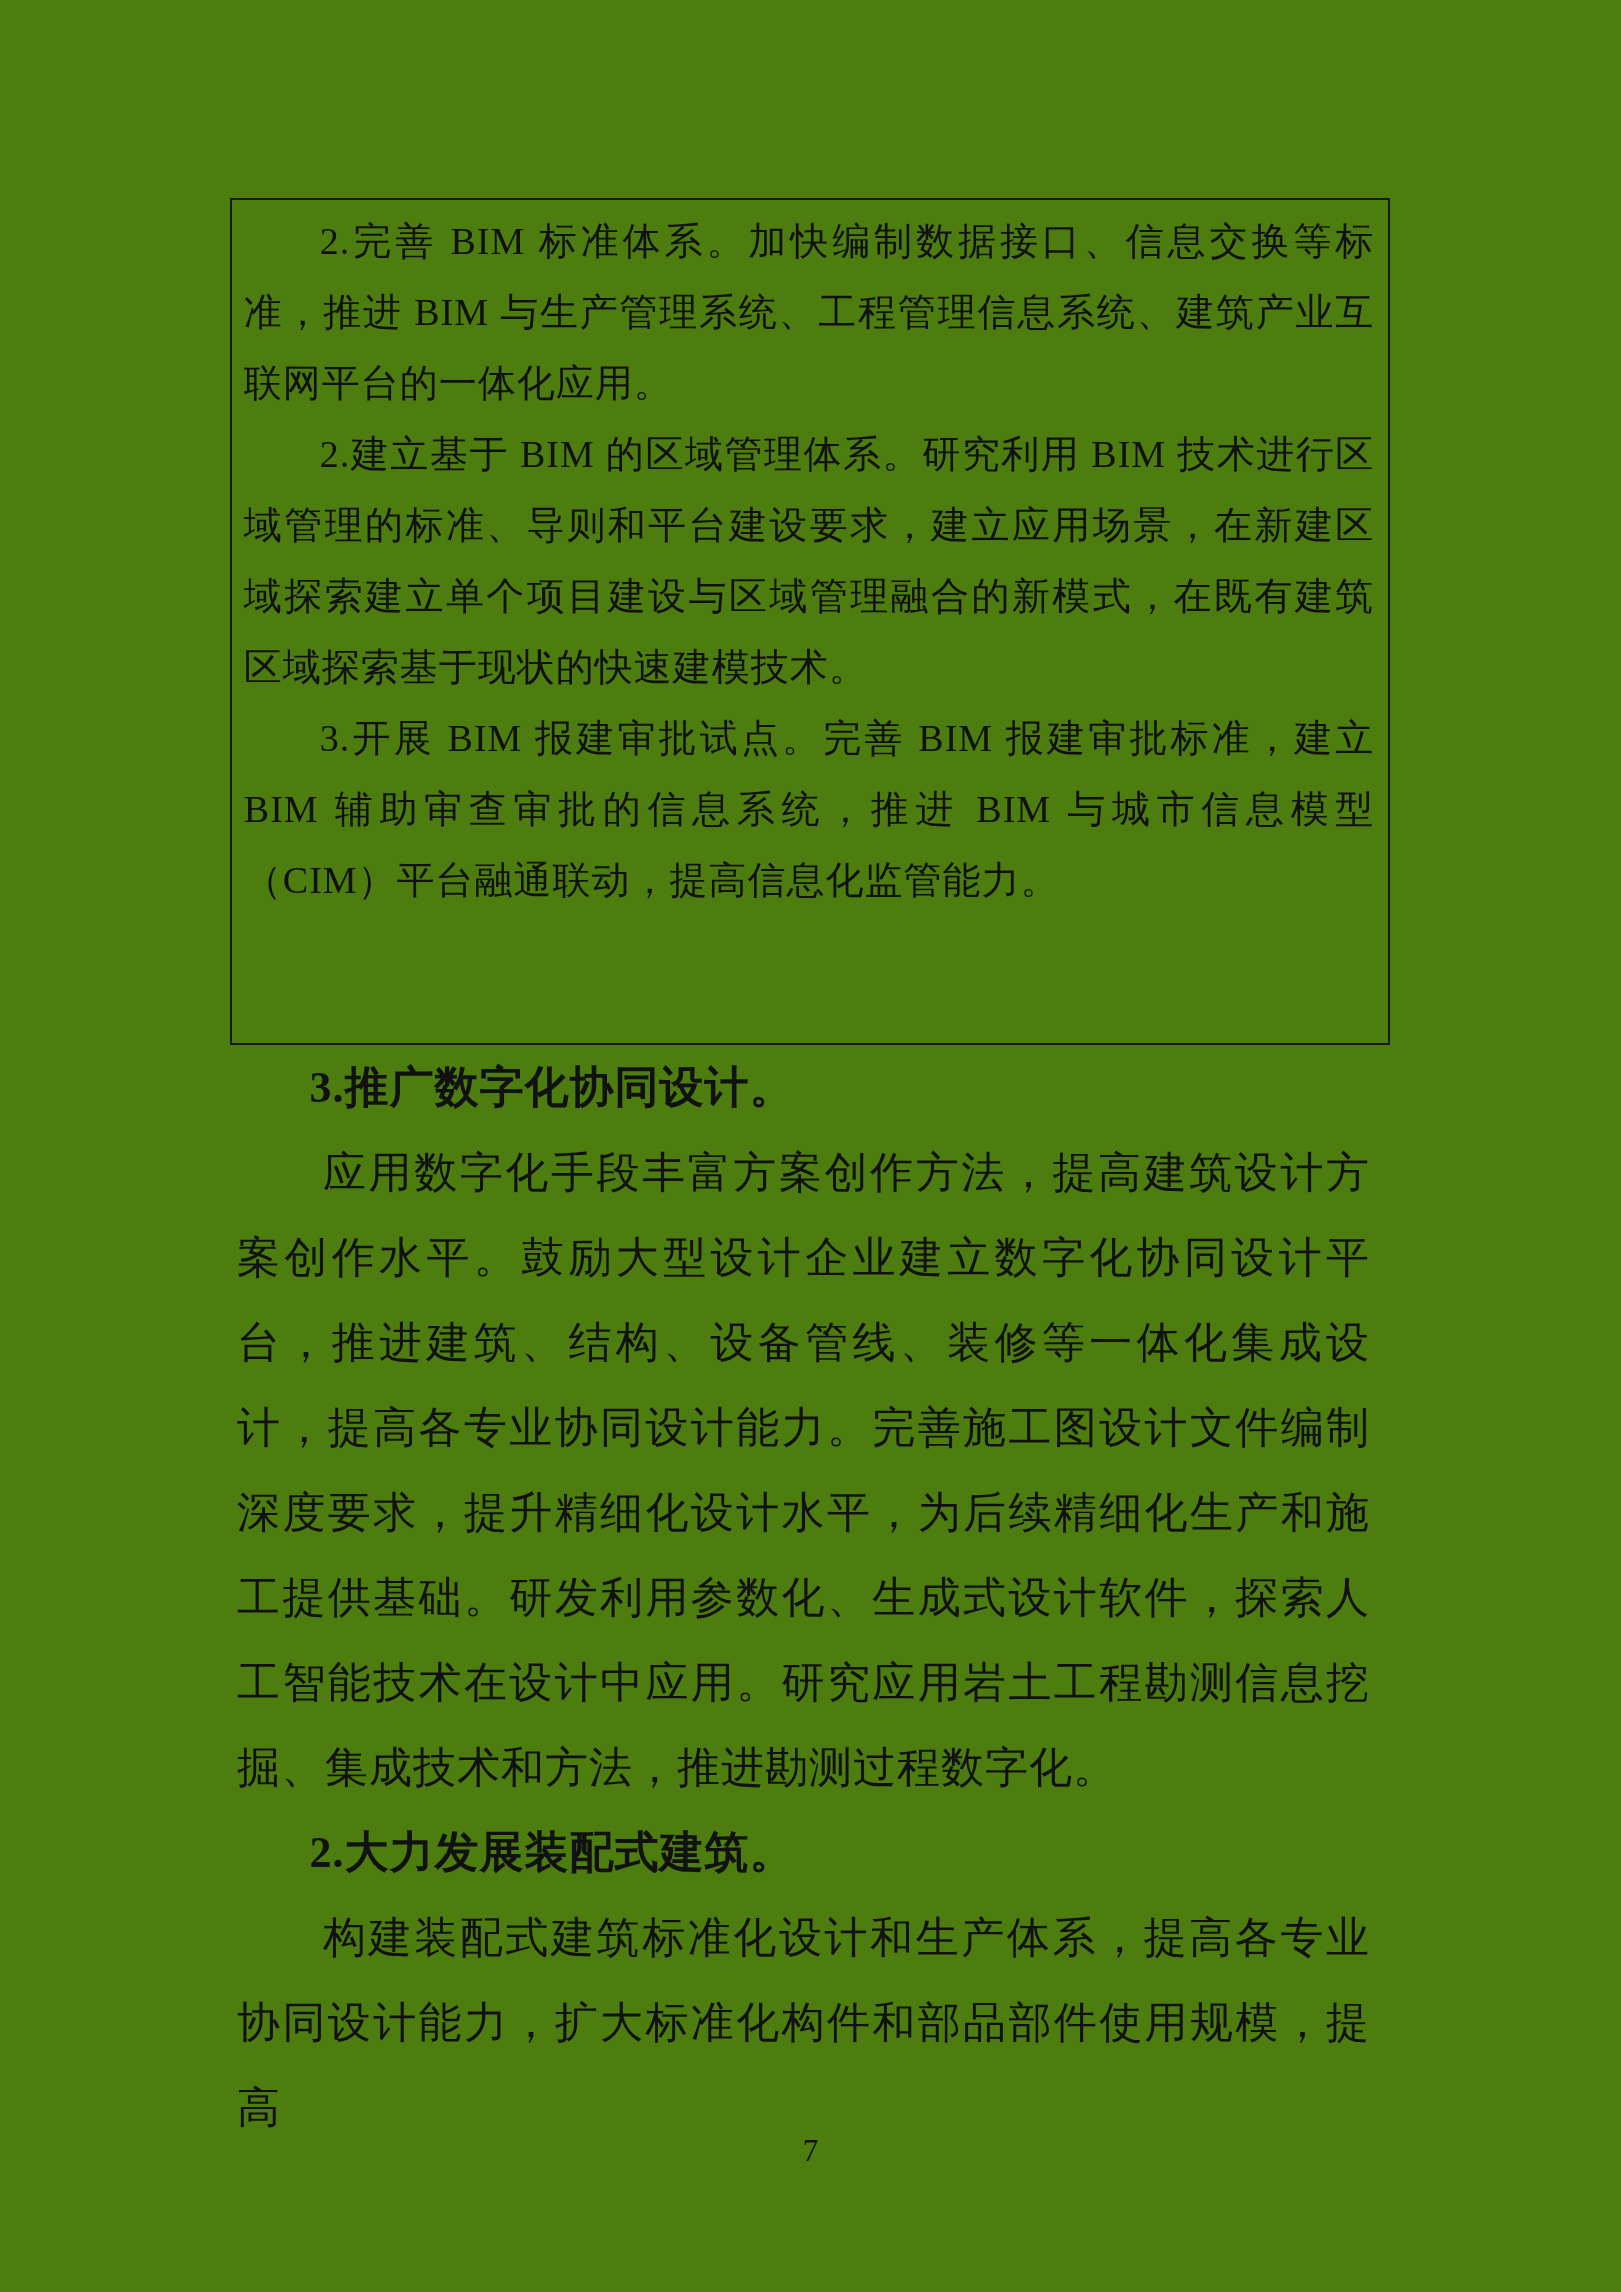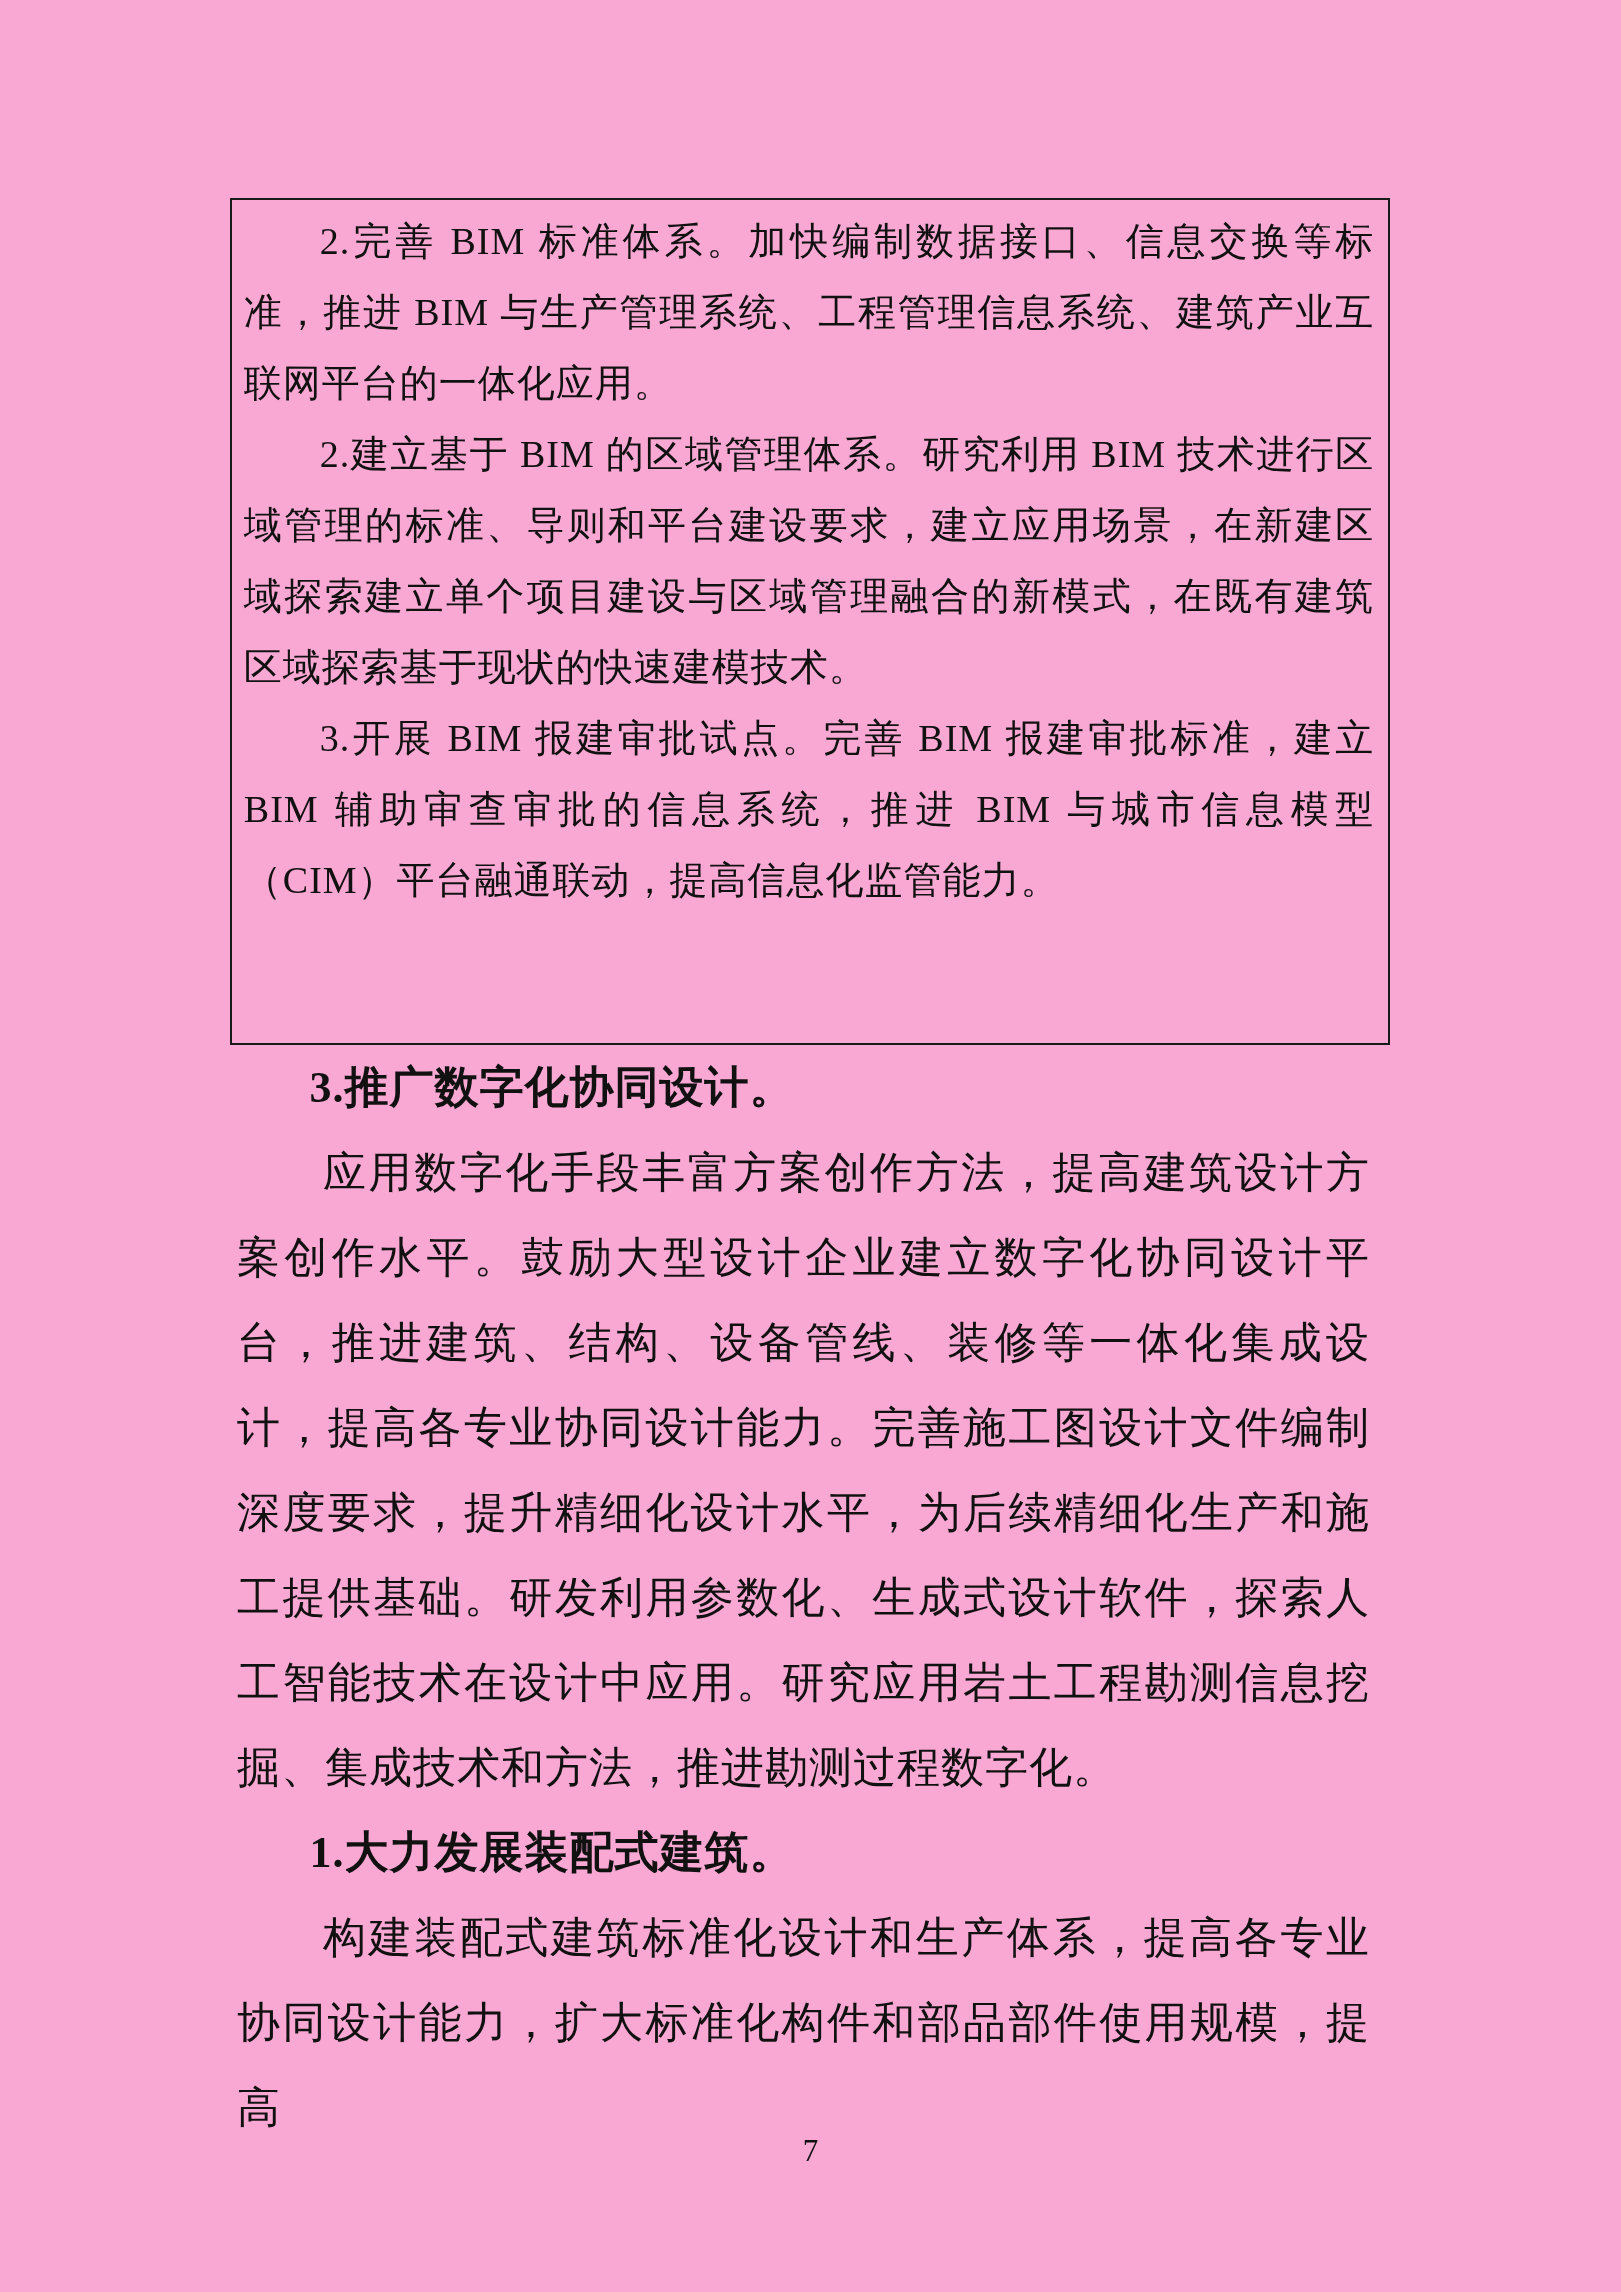--- a/index.html
+++ b/index.html
@@ -5,21 +5,21 @@
   html, body {
     margin: 0;
     padding: 0;
     background: #e8e8e8;
   }
   .page {
     position: relative;
     width: 1621px;
     height: 2293px;
     margin: 0 auto;
-    background: #f9a8d4;
+    background: #4d7c0f;
     font-family: "Liberation Serif", "DejaVu Serif", serif;
     color: #111111;
     overflow: hidden;
   }
   
   .bim-box {
     position: absolute;
     left: 230px;
     top: 198px;
     width: 1160px;
@@ -80,20 +80,20 @@
 
   <div class="bim-box">
     <p>2.完善 BIM 标准体系。加快编制数据接口、信息交换等标准，推进 BIM 与生产管理系统、工程管理信息系统、建筑产业互联网平台的一体化应用。</p>
     <p>2.建立基于 BIM 的区域管理体系。研究利用 BIM 技术进行区域管理的标准、导则和平台建设要求，建立应用场景，在新建区域探索建立单个项目建设与区域管理融合的新模式，在既有建筑区域探索基于现状的快速建模技术。</p>
     <p>3.开展 BIM 报建审批试点。完善 BIM 报建审批标准，建立 BIM 辅助审查审批的信息系统，推进 BIM 与城市信息模型（CIM）平台融通联动，提高信息化监管能力。</p>
   </div>
 
   <div class="body-text">
     <h3 class="section-heading">3.推广数字化协同设计。</h3>
     <p class="body-par">应用数字化手段丰富方案创作方法，提高建筑设计方案创作水平。鼓励大型设计企业建立数字化协同设计平台，推进建筑、结构、设备管线、装修等一体化集成设计，提高各专业协同设计能力。完善施工图设计文件编制深度要求，提升精细化设计水平，为后续精细化生产和施工提供基础。研发利用参数化、生成式设计软件，探索人工智能技术在设计中应用。研究应用岩土工程勘测信息挖掘、集成技术和方法，推进勘测过程数字化。</p>
-    <h3 class="section-heading">1.大力发展装配式建筑。</h3>
+    <h3 class="section-heading">2.大力发展装配式建筑。</h3>
     <p class="body-par">构建装配式建筑标准化设计和生产体系，提高各专业协同设计能力，扩大标准化构件和部品部件使用规模，提高</p>
   </div>
 
   <div class="page-footer">7</div>
 
 </div>
 
 
 </body></html>

